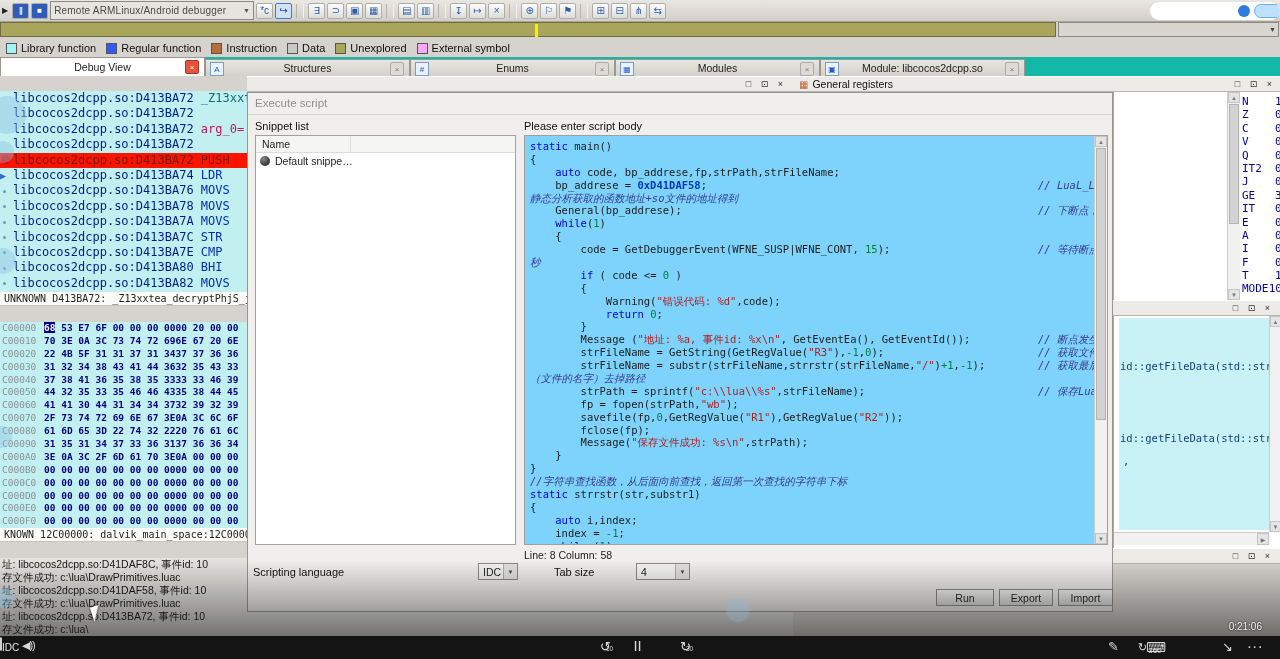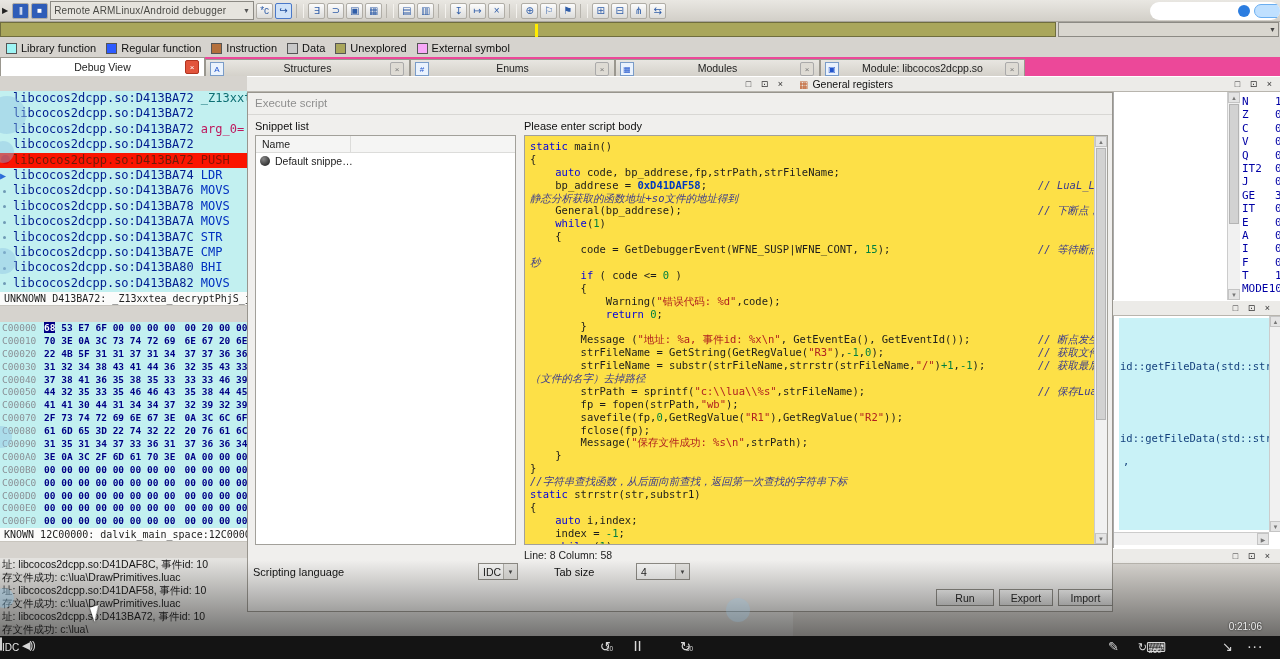--- a/index.html
+++ b/index.html
@@ -26,21 +26,21 @@
   .navdrop{position:absolute;left:1058px;top:0;width:221px;height:15px;background:#d9d6cf;border:1px solid #8c8a84;box-sizing:border-box;}
   .navdrop .caret{position:absolute;right:2px;top:3px;font-size:7px;color:#444;}
 
   
   .legend{position:absolute;left:0;top:39px;width:1280px;height:18px;background:#d6d3ce;display:flex;align-items:center;padding-left:6px;gap:10px;box-sizing:border-box;}
   .lg{display:inline-flex;align-items:center;gap:4px;}
   .lgsq{width:9px;height:9px;border:1px solid #555;display:inline-block;}
   .lgtx{font-size:11px;color:#101010;}
 
   
-  .tabbar{position:absolute;left:0;top:57px;width:1280px;height:19px;background:#ec4899;display:flex;align-items:flex-end;}
+  .tabbar{position:absolute;left:0;top:57px;width:1280px;height:19px;background:#14b8a6;display:flex;align-items:flex-end;}
   .tab{width:205px;height:17px;background:linear-gradient(#e8e6e1,#d4d1ca);border:1px solid #9a978f;border-bottom:none;
        display:flex;align-items:center;justify-content:center;gap:6px;position:relative;box-sizing:border-box;font-size:10.5px;color:#222;}
   .tab.active{background:#fff;height:19px;}
   .tabic{width:12px;height:12px;background:#eaf2fd;border:1px solid #7a9cc8;color:#2255cc;font-size:8px;display:inline-flex;align-items:center;justify-content:center;position:absolute;left:4px;top:2px;}
   .tabx{position:absolute;right:5px;top:2px;width:12px;height:12px;font-size:8px;color:#777;background:#dedbd4;border:1px solid #aaa;display:inline-flex;align-items:center;justify-content:center;border-radius:2px;}
   .tabx.red{background:#e2543c;color:#fff;border-color:#b03420;}
 
   
   .pane-hd{position:absolute;left:0;width:247px;height:15px;background:#14b8a6;border-top:1px solid #fff;border-bottom:1px solid #b8b5ae;
            display:flex;align-items:center;gap:4px;padding-left:4px;box-sizing:border-box;font-size:10.5px;color:#101010;margin-top:40px;}
@@ -59,21 +59,21 @@
   .mdot{display:inline-block;width:3px;height:3px;border-radius:50%;background:#6f9ab5;margin-left:3px;vertical-align:middle;}
   .daddr{color:#001d8f;}
   .dop{color:#0030c0;} .dop.name{color:#0e6f74;} .dop.arg{color:#be185d;}
   .dr.hl{background:#fb1400;}
   .dr.hl .daddr{color:#6e1c08;} .dr.hl .dop{color:#871204;}
 
   
   .hexview{position:absolute;left:0;top:322px;width:247px;height:206px;background:#c2f0f0;overflow:hidden;border-right:1px solid #9a978f;}
   .hxr{height:12.9px;line-height:12.9px;font:9.5px "DejaVu Sans Mono",monospace;white-space:pre;}
   .hxa{display:inline-block;width:42px;color:#8b9096;padding-left:2px;}
-  .hxg{color:#000085;font-weight:bold;} .g2{margin-left:9px;}
+  .hxg{color:#000085;font-weight:bold;} .g2{}
   .hxsel{background:#000085;color:#fff;}
 
   
   .outwin{position:absolute;left:0;top:558px;width:793px;height:78px;background:#e3e2df;overflow:hidden;}
   .oln{height:13px;line-height:13px;font-size:10.5px;color:#151515;white-space:nowrap;padding-left:2px;}
 
   
   .dockstrip{position:absolute;height:16px;background:#ecebe8;border-top:1px solid #fff;border-bottom:1px solid #b8b5ae;box-sizing:border-box;display:flex;align-items:center;}
   .strip-left{left:247px;top:76px;width:546px;}
   .strip-right{left:793px;top:76px;width:487px;}
@@ -110,21 +110,21 @@
   .dlg-title{position:absolute;left:7px;top:4px;font-size:11.5px;color:#8f8f8f;}
   .dlg-sep{position:absolute;left:0;top:21px;width:100%;height:1px;background:#d8d7d4;}
   .dlg-label{position:absolute;font-size:11px;color:#101010;}
   .lbl-snip{left:7px;top:27px;} .lbl-body{left:276px;top:27px;}
   .lbl-lang{left:5px;top:473px;} .lbl-tab{left:306px;top:473px;}
   .sniplist{position:absolute;left:7px;top:42px;width:261px;height:410px;background:#fff;border:1px solid #a2a09a;box-sizing:border-box;}
   .snip-hd{height:16px;background:#f5f5f4;border-bottom:1px solid #dcdcda;font-size:10.5px;color:#222;display:flex;align-items:center;}
   .snip-hd span{padding-left:6px;width:95px;border-right:1px solid #dcdcda;height:100%;display:flex;align-items:center;box-sizing:border-box;}
   .snip-row{height:16px;display:flex;align-items:center;gap:5px;padding-left:4px;font-size:10.5px;color:#222;}
   .snip-ic{width:10px;height:10px;border-radius:50%;background:radial-gradient(circle at 35% 30%,#888,#111);}
-  .editor{position:absolute;left:276px;top:42px;width:584px;height:410px;background:#fde047;border:1px solid #a2a09a;box-sizing:border-box;overflow:hidden;}
+  .editor{position:absolute;left:276px;top:42px;width:584px;height:410px;background:#7dd3fc;border:1px solid #a2a09a;box-sizing:border-box;overflow:hidden;}
   .code{position:absolute;left:5px;top:4px;right:15px;}
   .cl{position:relative;height:12.9px;line-height:12.9px;font:10.5px "DejaVu Sans Mono",monospace;white-space:pre;}
   .csegs{white-space:pre;}
   .tk-kw{color:#0000e0;} .tk-pl{color:#1c1c1c;} .tk-num{color:#008040;}
   .tk-hex{color:#0038c0;font-weight:bold;} .tk-str{color:#b02020;}
   .tk-cmt{color:#3a3a8e;font-style:italic;}
   .ccol{position:absolute;left:508px;top:0;white-space:pre;}
   .ed-scroll{right:0;top:0;height:408px;}
   .ed-scroll .sthumb{height:272px;}
   .linecol{position:absolute;left:276px;top:456px;font-size:10.5px;color:#222;}

